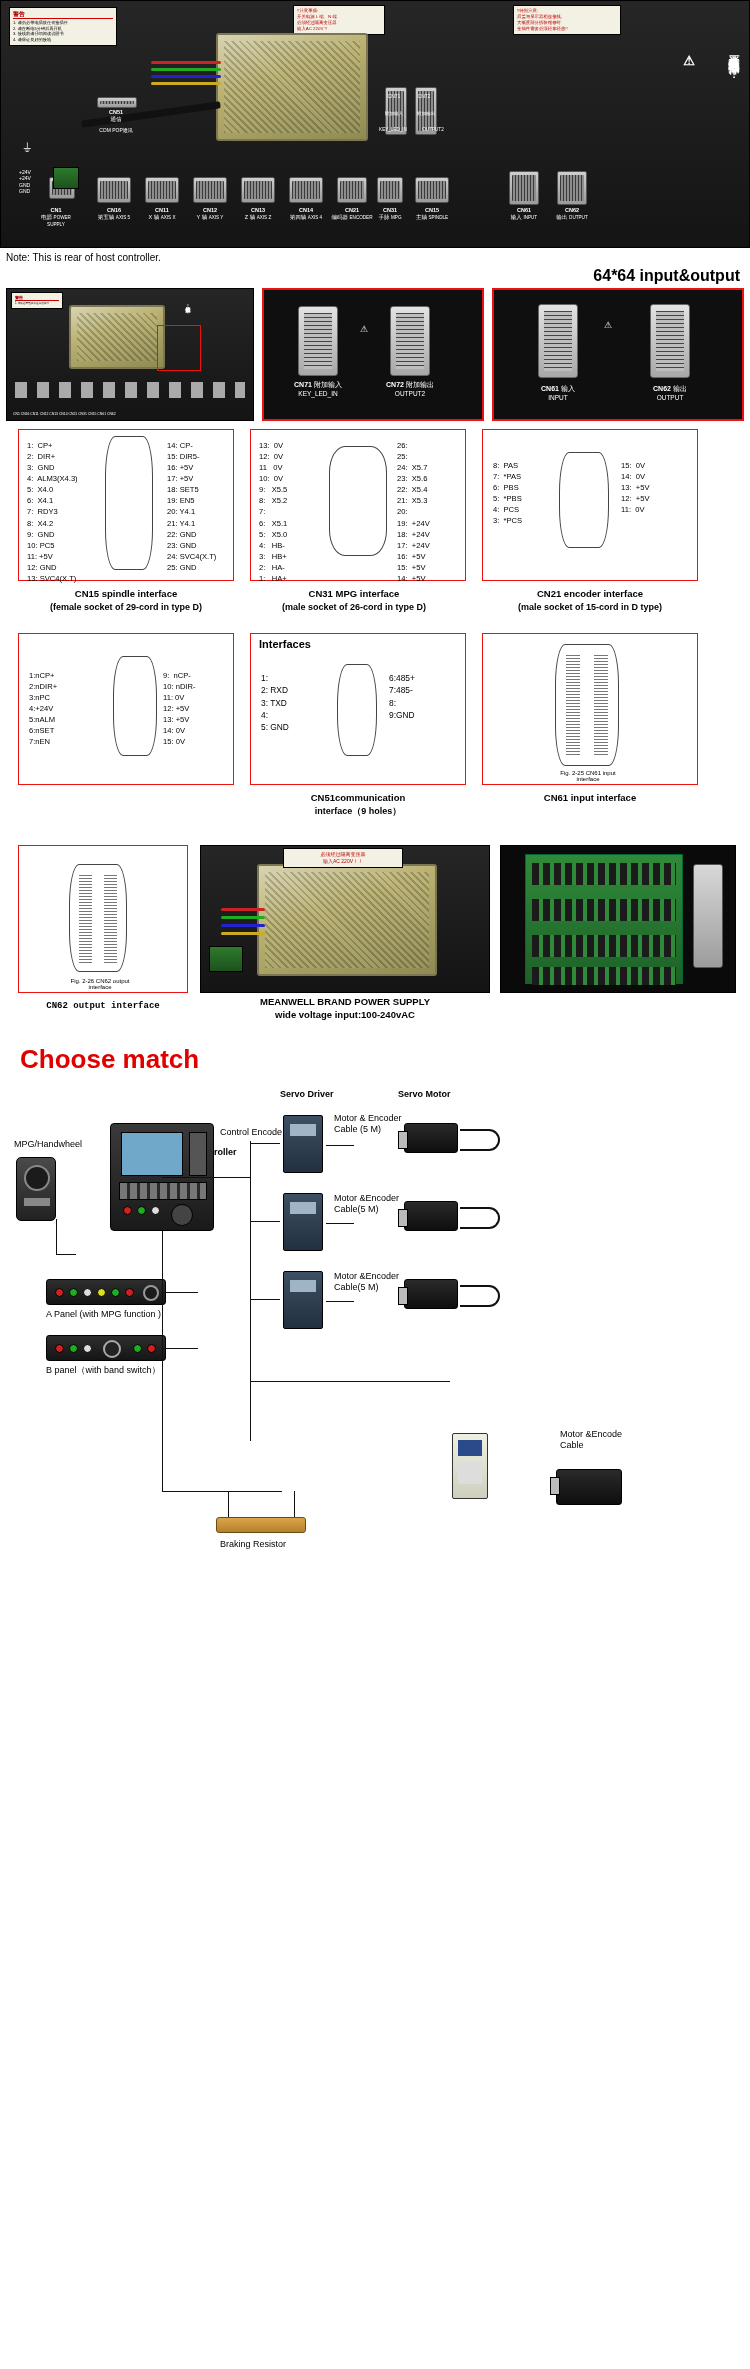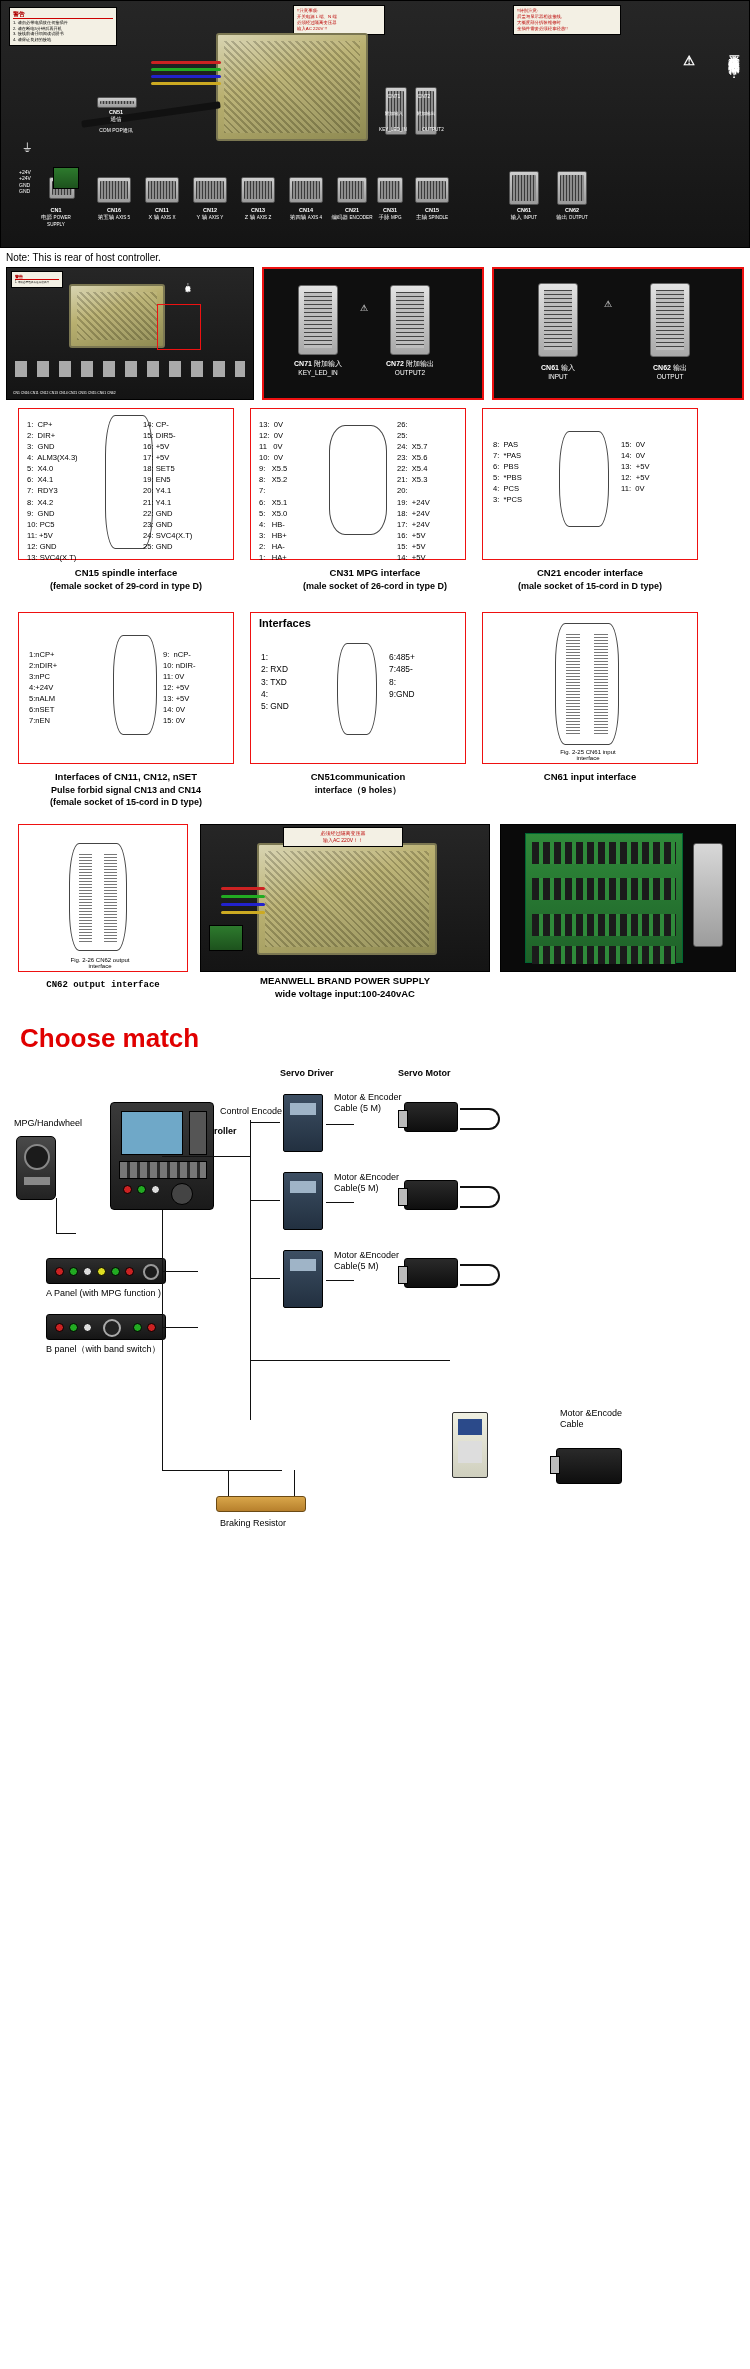--- a/index.html
+++ b/index.html
@@ -424,20 +424,21 @@
       <span>GND</span><br>
       <span>GND</span>
     </div>
     <div style="position:absolute; left:52px; top:166px; width:26px; height:22px; background:linear-gradient(180deg,#2d7a2d,#1d521d); border:1px solid #000;"></div>
 
     <div style="position:absolute; left:22px; top:140px; color:#fff; font-size:12px;">⏚</div>
   </div>
 
   <div class="note">Note: This is rear of host controller.</div>
 
+  <div id="io-title">64*64 input&amp;output</div>
 
   <div id="io-row">
 
     <div id="io-left">
       <div class="photo-board"></div>
       <div class="psu" style="left:62px; top:16px; width:96px; height:64px;"></div>
       <div class="warn-label" style="left:4px; top:3px; width:52px; font-size:2.6px;">
         <span class="wl-title" style="font-size:4px">警告</span>
         <span>1. 请勿必带电插拔任何接插件</span>
       </div>
@@ -494,21 +495,21 @@
 4:  ALM3(X4.3)
 5:  X4.0
 6:  X4.1
 7:  RDY3
 8:  X4.2
 9:  GND
 10: PC5
 11: +5V
 12: GND
 13: SVC4(X.T)</div>
-        <div class="pin-list" style="position:absolute; left:124px; top:10px;">14: CP-
+        <div class="pin-list" style="position:absolute; left:148px; top:10px;">14: CP-
 15: DIR5-
 16: +5V
 17: +5V
 18: SET5
 19: EN5
 20: Y4.1
 21: Y4.1
 22: GND
 23: GND
 24: SVC4(X.T)
@@ -544,21 +545,21 @@
 21:  X5.3
 20:
 19:  +24V
 18:  +24V
 17:  +24V
 16:  +5V
 15:  +5V
 14:  +5V</div>
       </div>
     </div>
-    <div class="cap-under" style="position:absolute; left:267px; top:156px; width:216px;">
+    <div class="cap-under" style="position:absolute; left:246px; top:156px; width:216px;">
       <span>CN31 MPG interface</span>
       <small>(male socket of 26-cord in type D)</small>
     </div>
 
     <div class="pinbox" style="position:absolute; left:482px; top:0; width:216px; height:152px;">
       <div class="pin-inner">
         <div class="conn-draw" style="left:76px; top:22px; width:50px; height:96px;"></div>
         <div class="pin-list" style="position:absolute; left:10px; top:30px;">8:  PAS
 7:  *PAS
 6:  PBS
@@ -592,25 +593,20 @@
 7:nEN</div>
         <div class="pin-list" style="position:absolute; left:144px; top:36px;">9:  nCP-
 10: nDIR-
 11: 0V
 12: +5V
 13: +5V
 14: 0V
 15: 0V</div>
       </div>
     </div>
-    <div class="cap-under" style="position:absolute; left:10px; top:156px; width:232px;">
-      <span>Interfaces of CN11, CN12, nSET</span>
-      <small style="white-space:pre-line">Pulse forbid signal CN13 and CN14
-(female socket of 15-cord in D type)</small>
-    </div>
 
     <div class="pinbox" style="position:absolute; left:250px; top:0; width:216px; height:152px;">
       <div class="pin-inner">
         <div style="position:absolute; left:8px; top:4px; font-size:11px; font-weight:bold;">Interfaces</div>
         <div class="conn-draw" style="left:86px; top:30px; width:40px; height:92px;"></div>
         <div class="pin-list" style="position:absolute; left:10px; top:38px; font-size:8.4px;">1:
 2: RXD
 3: TXD
 4:
 5: GND</div>

